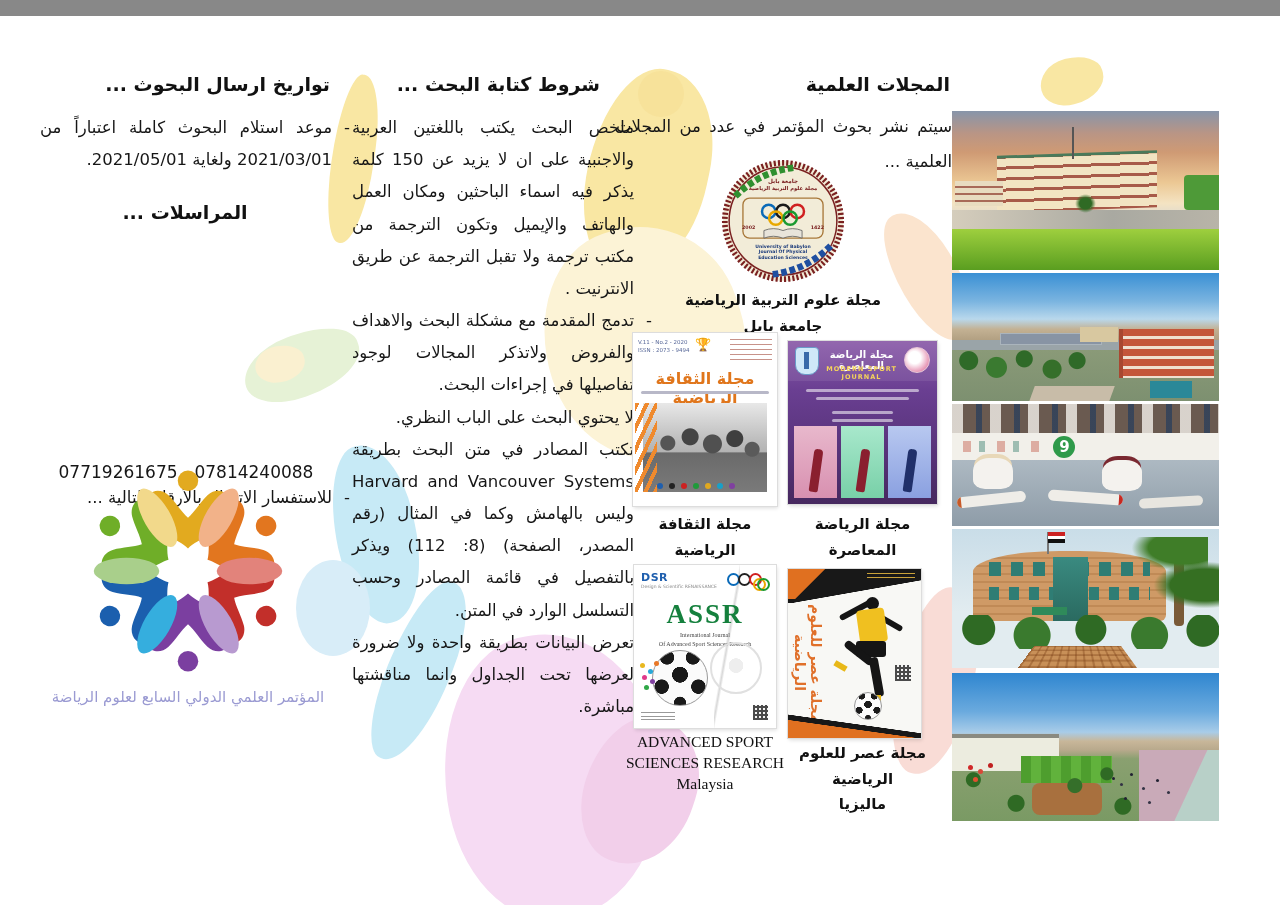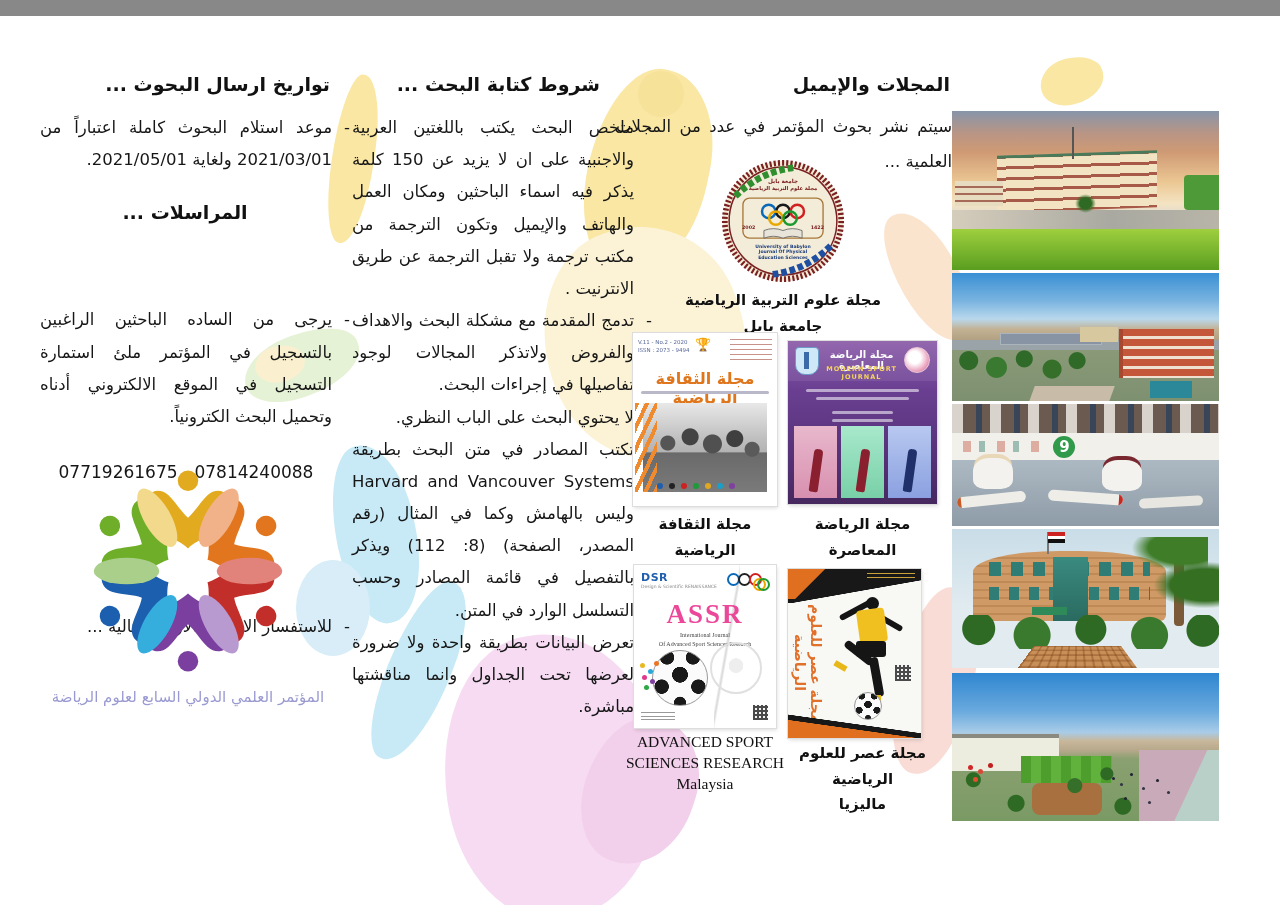--- a/index.html
+++ b/index.html
@@ -61,21 +61,21 @@
   .mp1{background:linear-gradient(180deg,#e8b8cc,#d890b0);}
   .mp2{background:linear-gradient(180deg,#a8e8cc,#78d0a8);}
   .mp3{background:linear-gradient(180deg,#b8c8f0,#8aa0e0);}
   .mod-panels div::after{content:"";position:absolute;left:50%;bottom:8%;width:9px;height:60%;
      transform:translateX(-50%) rotate(8deg);background:#8a1f2f;border-radius:4px 4px 2px 2px;}
   .mp3::after{background:#20306a !important;}
   
   .assr-dsr{position:absolute;top:6px;left:7px;font-size:11px;font-weight:bold;color:#1f5fae;letter-spacing:.5px;}
   .assr-dsr small{display:block;font-size:4.5px;color:#888;font-weight:normal;letter-spacing:0;}
   .assr-title{position:absolute;top:34px;left:0;right:0;text-align:center;
-     font-family:"Liberation Serif",serif;font-size:27px;font-weight:bold;color:#ec4899;letter-spacing:2px;}
+     font-family:"Liberation Serif",serif;font-size:27px;font-weight:bold;color:#15803d;letter-spacing:2px;}
   .assr-sub{position:absolute;top:66px;left:0;right:0;text-align:center;font-size:6px;color:#444;line-height:1.5;
      font-family:"Liberation Serif",serif;}
   .assr-issn{position:absolute;bottom:6px;left:7px;width:34px;height:10px;
      background:repeating-linear-gradient(180deg,#999 0 1px,transparent 1px 3.5px);}
   .assr-swoosh{position:absolute;top:0;right:36px;width:26px;height:100%;
      background:linear-gradient(100deg,transparent 46%,#d8d8d8 50%,transparent 54%);}
   .assr-dots{position:absolute;left:8px;bottom:48px;width:5px;height:5px;border-radius:50%;background:#e03a8a;
      box-shadow:6px -6px 0 #28a8d8,-2px -12px 0 #e8b820,8px 4px 0 #8040a0,2px 10px 0 #30a848,12px -14px 0 #e87828;}
   .ball{border-radius:50%;background-color:#fbfbfb;border:1px solid #9a9a9a;
      background-image:
@@ -226,21 +226,20 @@
   <div class="decor" style="left:898px;top:190px;width:60px;height:140px;background:#fbe4ce;transform:rotate(-30deg);"></div>
   <div class="decor" style="left:898px;top:570px;width:75px;height:190px;background:#f9dcd6;transform:rotate(12deg);"></div>
   <div class="decor" style="left:1040px;top:42px;width:64px;height:46px;background:#f9e7a3;transform:rotate(-15deg);"></div>
 
   <div class="abs h-ar rtl" style="left:40px;top:57px;width:290px;text-align:right;">تواريخ ارسال البحوث ...</div>
 
   <div class="abs txt rtl just b" style="left:40px;top:96px;width:292px;">موعد استلام البحوث كاملة اعتباراً من 2021/03/01 ولغاية 2021/05/01.</div>
 
   <div class="abs h-ar rtl" style="left:40px;top:185px;width:290px;text-align:center;">المراسلات ...</div>
 
-  <div class="abs txt rtl just b" style="left:40px;top:224px;width:292px;">يرجى من الساده الباحثين الراغبين بالتسجيل في المؤتمر ملئ استمارة التسجيل في الموقع الالكتروني أدناه وتحميل البحث الكترونياً.</div>
 
 
   <div class="abs txt rtl b" style="left:40px;top:402px;width:292px;text-align:right;">للاستفسار الاتصال بالأرقام التالية ...</div>
 
   <div class="abs txt phone" style="left:40px;top:440px;width:292px;">07719261675 - 07814240088</div>
 
   <svg class="abs" style="left:62px;top:430px;" width="252" height="250" viewBox="-120 -122 240 244">
     <defs>
       <g id="dancer">
         <circle cx="0" cy="-88" r="10"></circle>
@@ -266,21 +265,21 @@
   <div class="abs h-ar rtl" style="left:352px;top:57px;width:300px;text-align:right;padding-left:0;padding-right:52px;box-sizing:border-box;">شروط كتابة البحث ...</div>
 
   <div class="abs" style="left:352px;top:96px;width:302px;">
     <div class="txt rtl just b">ملخص البحث يكتب باللغتين العربية والاجنبية على ان لا يزيد عن 150 كلمة يذكر فيه اسماء الباحثين ومكان العمل والهاتف والإيميل وتكون الترجمة من مكتب ترجمة ولا تقبل الترجمة عن طريق الانترنيت .</div>
     <div class="txt rtl just b">تدمج المقدمة مع مشكلة البحث والاهداف والفروض ولاتذكر المجالات لوجود تفاصيلها في إجراءات البحث.</div>
     <div class="txt rtl just b">لا يحتوي البحث على الباب النظري.</div>
     <div class="txt rtl just b">تكتب المصادر في متن البحث بطريقة Harvard and Vancouver Systems وليس بالهامش وكما في المثال (رقم المصدر، الصفحة) (8: 112) ويذكر بالتفصيل في قائمة المصادر وحسب التسلسل الوارد في المتن.</div>
     <div class="txt rtl just b">تعرض البيانات بطريقة واحدة ولا ضرورة لعرضها تحت الجداول وانما مناقشتها مباشرة.</div>
   </div>
 
-  <div class="abs h-ar rtl" style="left:618px;top:57px;width:332px;text-align:right;padding-left:34px;box-sizing:border-box;direction:rtl;">المجلات والإيميل</div>
+  <div class="abs h-ar rtl" style="left:618px;top:57px;width:332px;text-align:right;padding-left:34px;box-sizing:border-box;direction:rtl;">المجلات العلمية</div>
   <div class="abs txt rtl just" style="left:616px;top:94px;width:336px;line-height:2.1;">سيتم نشر بحوث المؤتمر في عدد من المجلات العلمية ...</div>
 
   <svg class="seal" style="left:721px;top:143px;" width="124" height="124" viewBox="-65 -65 130 130">
     <circle r="63" fill="#f2ecd8"></circle>
     <circle r="61" fill="none" stroke="#7a2020" stroke-width="6" stroke-dasharray="2.2 2.2"></circle>
     <circle r="56.5" fill="none" stroke="#7a2020" stroke-width="1.6"></circle>
     <path d="M-50,-26 Q-24,-52 12,-56" stroke="#2f8f2f" stroke-width="7" fill="none" stroke-dasharray="6 3"></path>
     <path d="M50,26 Q24,52 -12,56" stroke="#1f4fa0" stroke-width="7" fill="none" stroke-dasharray="6 3"></path>
     <text y="-40" text-anchor="middle" font-size="6" font-weight="bold" fill="#7a2020">جامعة بابل</text>
     <text y="-32" text-anchor="middle" font-size="5.5" font-weight="bold" fill="#7a2020">مجلة علوم التربية الرياضية</text>

